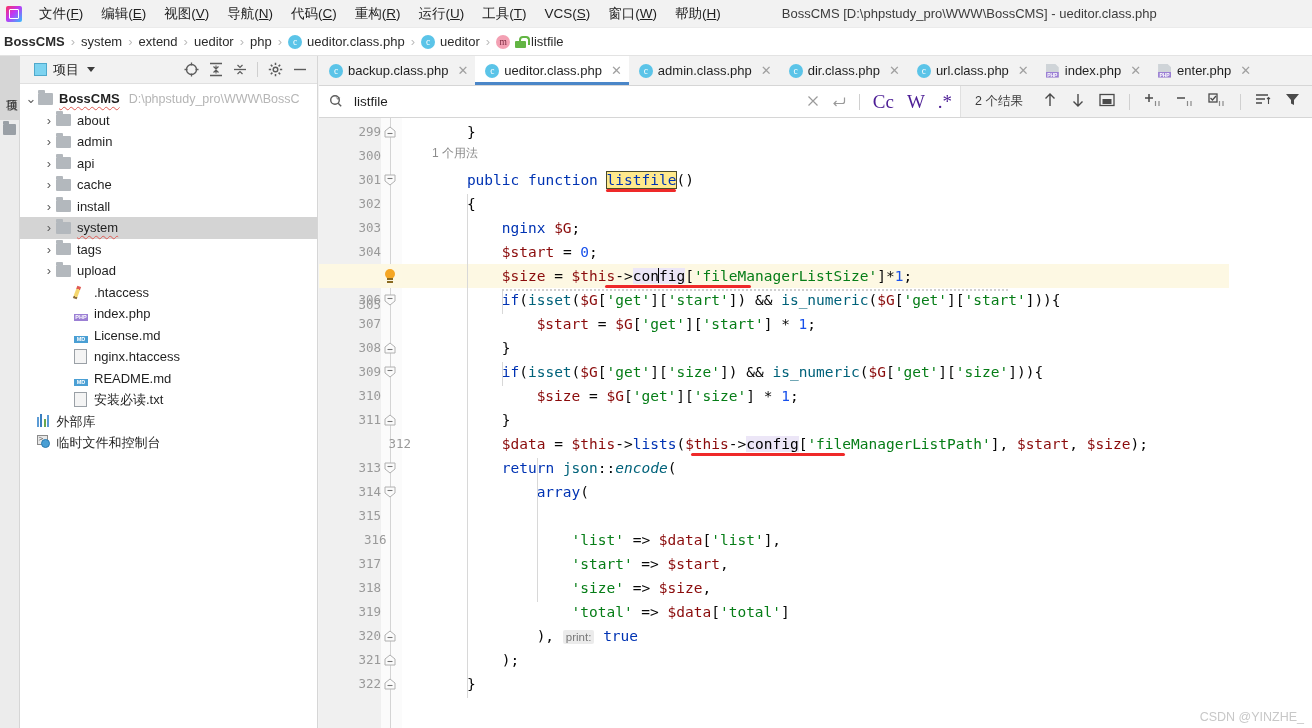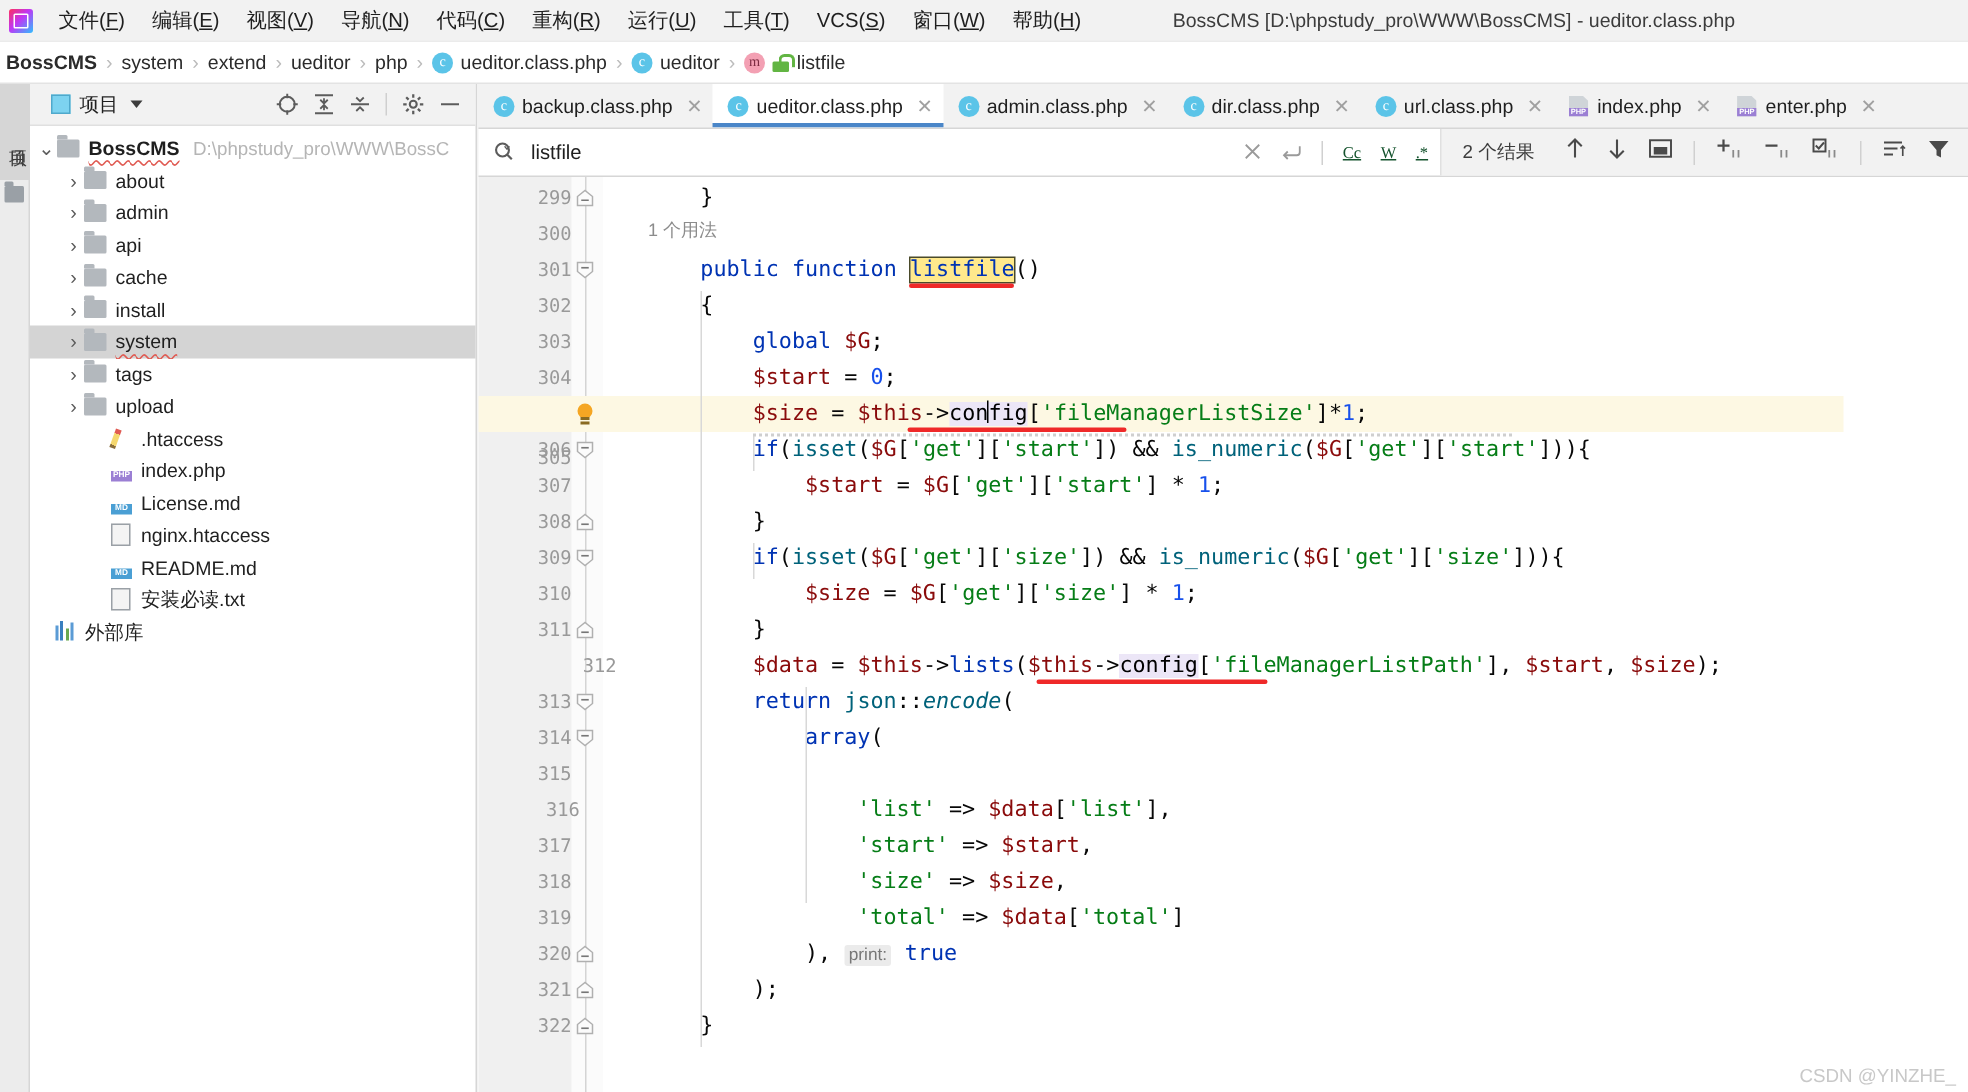--- a/index.html
+++ b/index.html
@@ -185,21 +185,21 @@
   .findbar {
     position: absolute; left: 319px; top: 86px; width: 993px; height: 32px;
     background: #ffffff; display: flex; align-items: center;
     border-bottom: 1px solid #d6d6d6;
   }
   .find-input-wrap { display:flex;align-items:center;flex:1;height:100%;padding-left:10px; }
   .find-q { display:flex;align-items:center;margin-right:9px; }
   .find-val { font-size:13.5px;color:#1f1f1f; }
   .find-actions { display:flex;align-items:center;gap:13px;padding-right:8px;color:#8c8c8c;font-size:14px; }
   .fvdiv { width:1px;height:16px;background:#d0d0d0; }
-  .fopt { font-size:11px;color:#14532d;font-family:"Liberation Serif",serif;text-decoration:underline; }
+  .fopt { font-size:19px;color:#4c1d95;font-family:"Liberation Serif",serif; }
   .find-right {
     display:flex;align-items:center;gap:14px;height:100%;padding:0 12px 0 14px;
     background:#f2f2f2;border-left:1px solid #e0e0e0;
   }
   .find-count { font-size:12.5px;color:#3c3c3c;white-space:nowrap;margin-right:6px; }
 
   
   .editor {
     position: absolute; left: 319px; top: 118px; width: 993px; height: 610px;
     background: #ffffff; overflow: hidden;
@@ -460,20 +460,24 @@
           <span class="fileic">
             <span class="g-lib">
               <i style="height:10px;background:#5b9bd5"></i>
               <i style="height:13px;background:#3a7fbf"></i>
               <i style="height:8px;background:#6aa84f"></i>
               <i style="height:12px;background:#5b9bd5"></i>
             </span>
           </span>
           <span class="lbl">外部库</span>
         </div>
+        <div class="trow" style="padding-left: 16.6px;">
+          <span class="fileic"><span class="g-console"><span class="sq"></span><span class="clk"></span></span></span>
+          <span class="lbl">临时文件和控制台</span>
+        </div>
       </div>
   </div>
 
   <div class="tabsbar" id="tabsbar">
       <div class="tab">
         <span class="ic-class">c</span>
         <span>backup.class.php</span>
         <span class="tclose">✕</span>
       </div>
       <div class="tab active">
@@ -613,21 +617,21 @@
           <svg width="12" height="12" viewBox="0 0 12 12">
             <path d="M1 1h10v6l-5 4-5-4z" fill="#fbfbfb" stroke="#b0b0b0" stroke-width="1"></path>
             <path d="M3.5 4.5h5" stroke="#777" stroke-width="1.1"></path>
           </svg>
         </div>
         <div class="cline usage" style="top: 23px; left: 113px;">1 个用法</div>
         <div class="cline" style="top: 50px; left: 147.88px;"><span class="kw">public</span><span class="plain"> </span><span class="kw">function</span><span class="plain"> </span><span class="hl-word">listfile</span><span class="plain">()</span></div>
         <div class="ln-num" style="top: 74px; right: 910px; width: 71px; left: 0px; text-align: right; padding-right: 9px;">302</div>
         <div class="cline" style="top: 74px; left: 147.88px;"><span class="plain">{</span></div>
         <div class="ln-num" style="top: 98px; right: 910px; width: 71px; left: 0px; text-align: right; padding-right: 9px;">303</div>
-        <div class="cline" style="top: 98px; left: 182.76px;"><span class="kw">global</span><span class="plain"> </span><span class="varr">$G</span><span class="plain">;</span></div>
+        <div class="cline" style="top: 98px; left: 182.76px;"><span class="kw">nginx</span><span class="plain"> </span><span class="varr">$G</span><span class="plain">;</span></div>
         <div class="ln-num" style="top: 122px; right: 910px; width: 71px; left: 0px; text-align: right; padding-right: 9px;">304</div>
         <div class="cline" style="top: 122px; left: 182.76px;"><span class="varr">$start</span><span class="plain"> </span><span class="plain">=</span><span class="plain"> </span><span class="num">0</span><span class="plain">;</span></div>
         <div class="hl-line" style="top: 146px; left: -83px;"></div>
         <div class="ln-num" style="top: 146px; right: 910px; width: 71px; left: 0px; text-align: right; padding-right: 9px; margin-top: 29px;">305</div>
         <div class="bulb" style="top: 146px;">
           <span class="b1"></span>
           <span class="b2"></span>
           <span class="b3"></span>
         </div>
         <div class="cline" style="top: 146px; left: 182.76px;"><span class="varr">$size</span><span class="plain"> = </span><span class="varr">$this</span><span class="plain">-&gt;</span><span class="sel-word">con<span class="caret"></span>fig</span><span class="plain">[</span><span class="str">'fileManagerListSize'</span><span class="plain">]*</span><span class="num">1</span><span class="plain">;</span></div>

